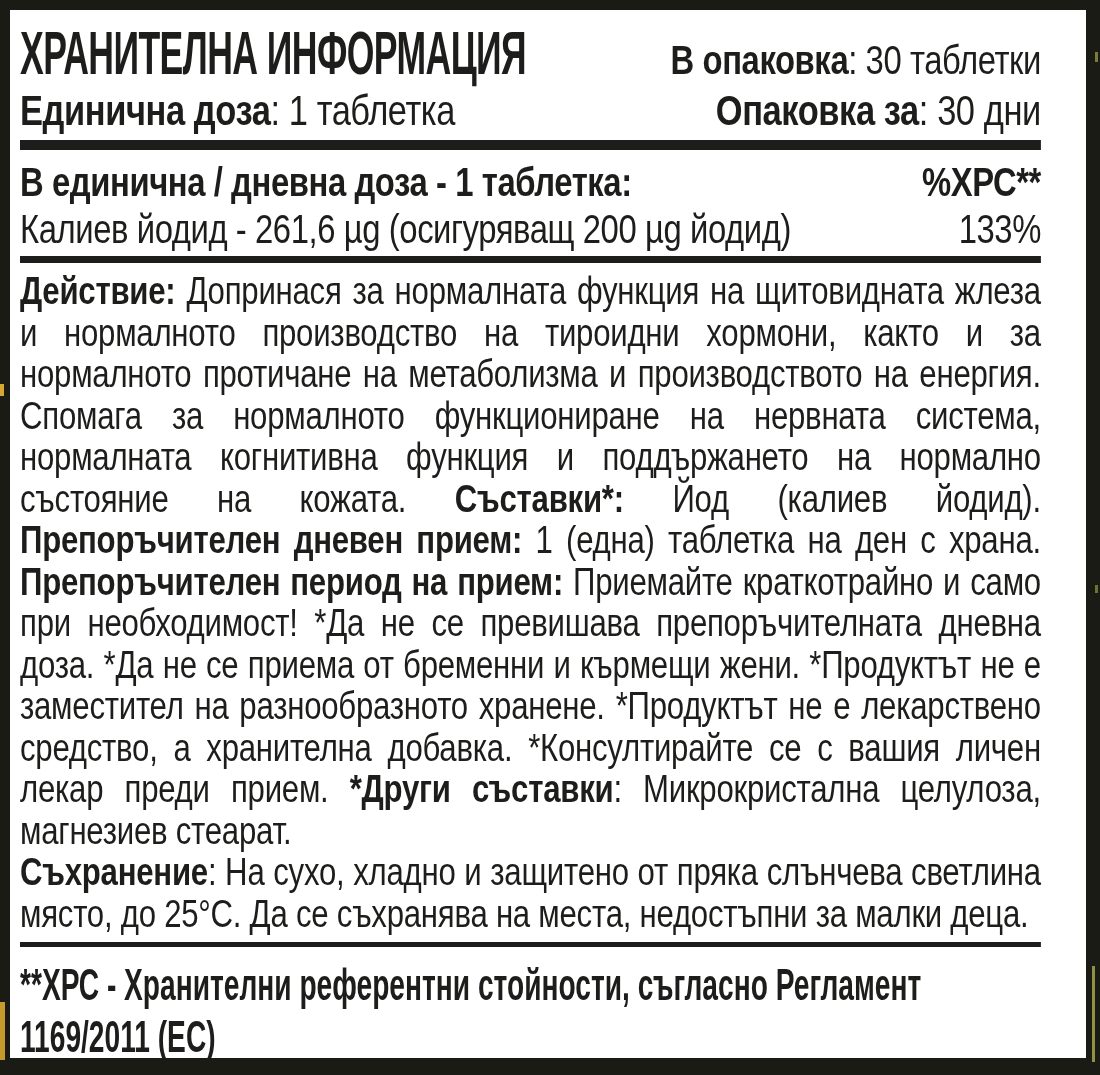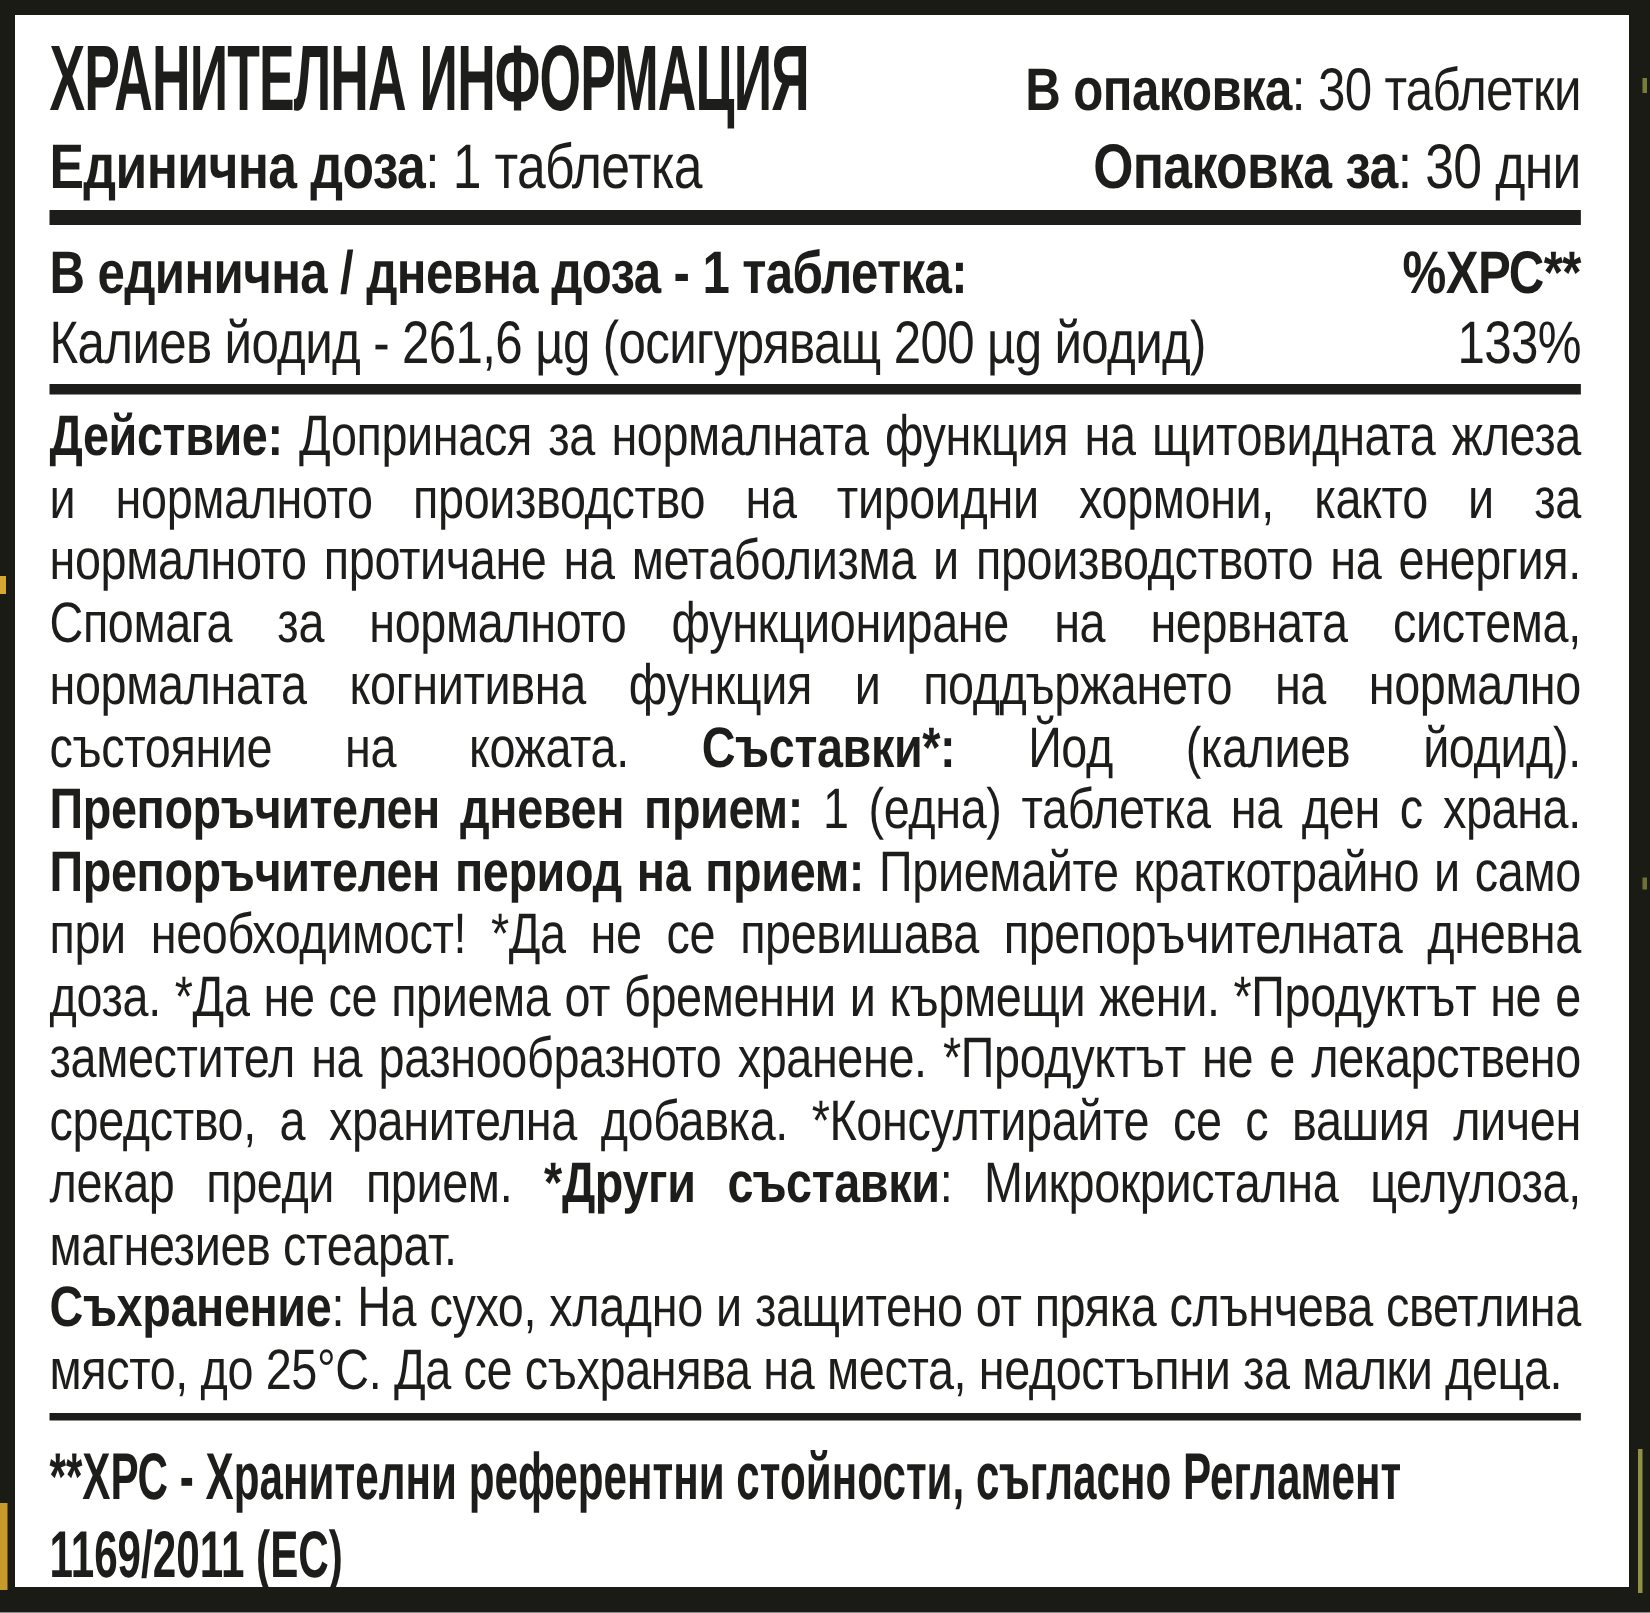--- a/index.html
+++ b/index.html
@@ -7,21 +7,21 @@
     width:1100px;height:1075px;
     background:#1b1b16;
     font-family:"Liberation Sans","DejaVu Sans",sans-serif;
     position:relative;overflow:hidden;
     -webkit-font-smoothing:antialiased;
   }
   .stage{position:absolute;inset:0;}
   .panel{
     position:absolute;left:10px;top:10px;width:1076px;height:1048px;
     background:#ffffff;color:#1d1d1b;
-    box-sizing:border-box;padding:12px 30px 0 23px;
+    box-sizing:border-box;padding:12px 30px 0 10px;
     overflow:hidden;
   }
   .condense{width:1245px;transform:scaleX(0.82);transform-origin:left top;}
   .b{font-weight:bold;}
 
   
   .hdr-row1{position:relative;height:64px;}
   .title{
     position:absolute;left:0;top:0;margin:0;
     font-size:62px;line-height:62px;font-weight:bold;white-space:nowrap;

